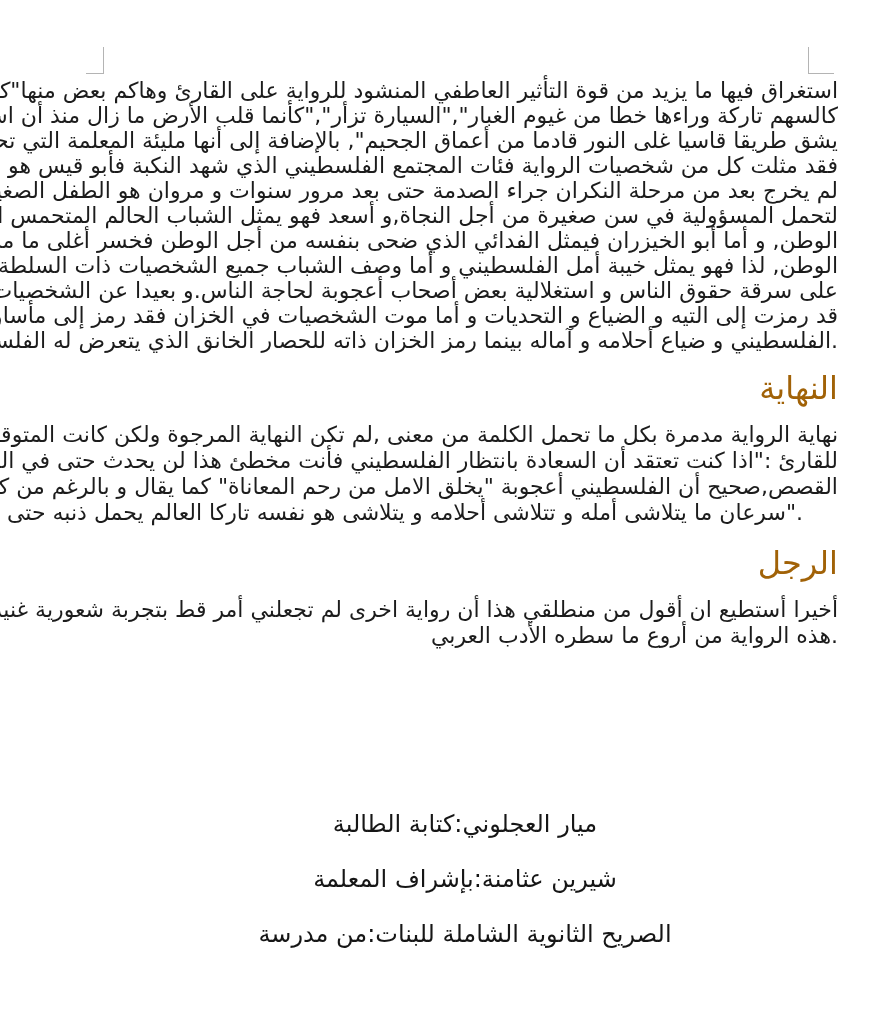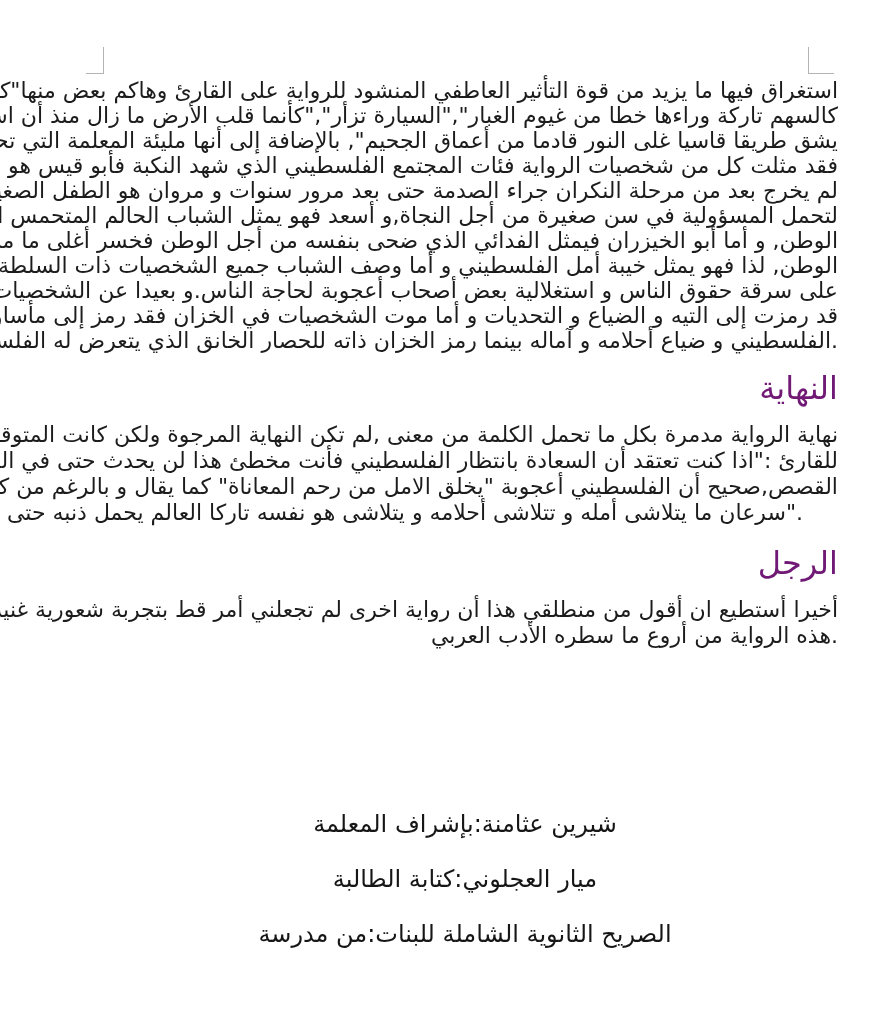--- a/index.html
+++ b/index.html
@@ -57,21 +57,21 @@
     margin-top: 11px;
   }
   .para.sec .tline {
     line-height: 26px;
   }
   .sec-heading {
     font-size: 32px;
     line-height: 46px;
     font-weight: 400;
     margin: 12px 0 0 0;
-    color: #701a75;
+    color: #a16207;
   }
   .sec-heading.second {
     margin-top: 14px;
   }
   .credits {
     margin-top: 148px;
     text-align: center;
     transform: translateX(18px);
   }
   .credits .credit-line {
@@ -115,19 +115,19 @@
     </div>
 
     <div class="sec-heading second">الرجل</div>
 
     <div class="para sec">
       <div class="tline">أخيرا أستطيع ان أقول من منطلقي هذا أن رواية اخرى لم تجعلني أمر قط بتجربة شعورية غنية نفسه القدر و أن</div>
       <div class="tline">.هذه الرواية من أروع ما سطره الأدب العربي</div>
     </div>
 
     <div class="credits">
+      <div class="credit-line">ميار العجلوني:كتابة الطالبة</div>
       <div class="credit-line">شيرين عثامنة:بإشراف المعلمة</div>
-      <div class="credit-line">ميار العجلوني:كتابة الطالبة</div>
       <div class="credit-line">الصريح الثانوية الشاملة للبنات:من مدرسة</div>
     </div>
 
   </div>
 </div>
 
 </body></html>

